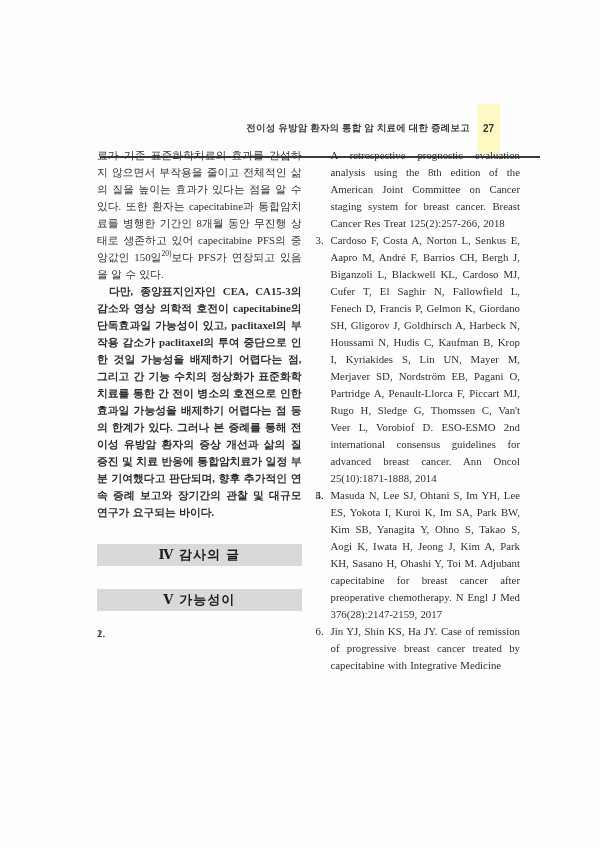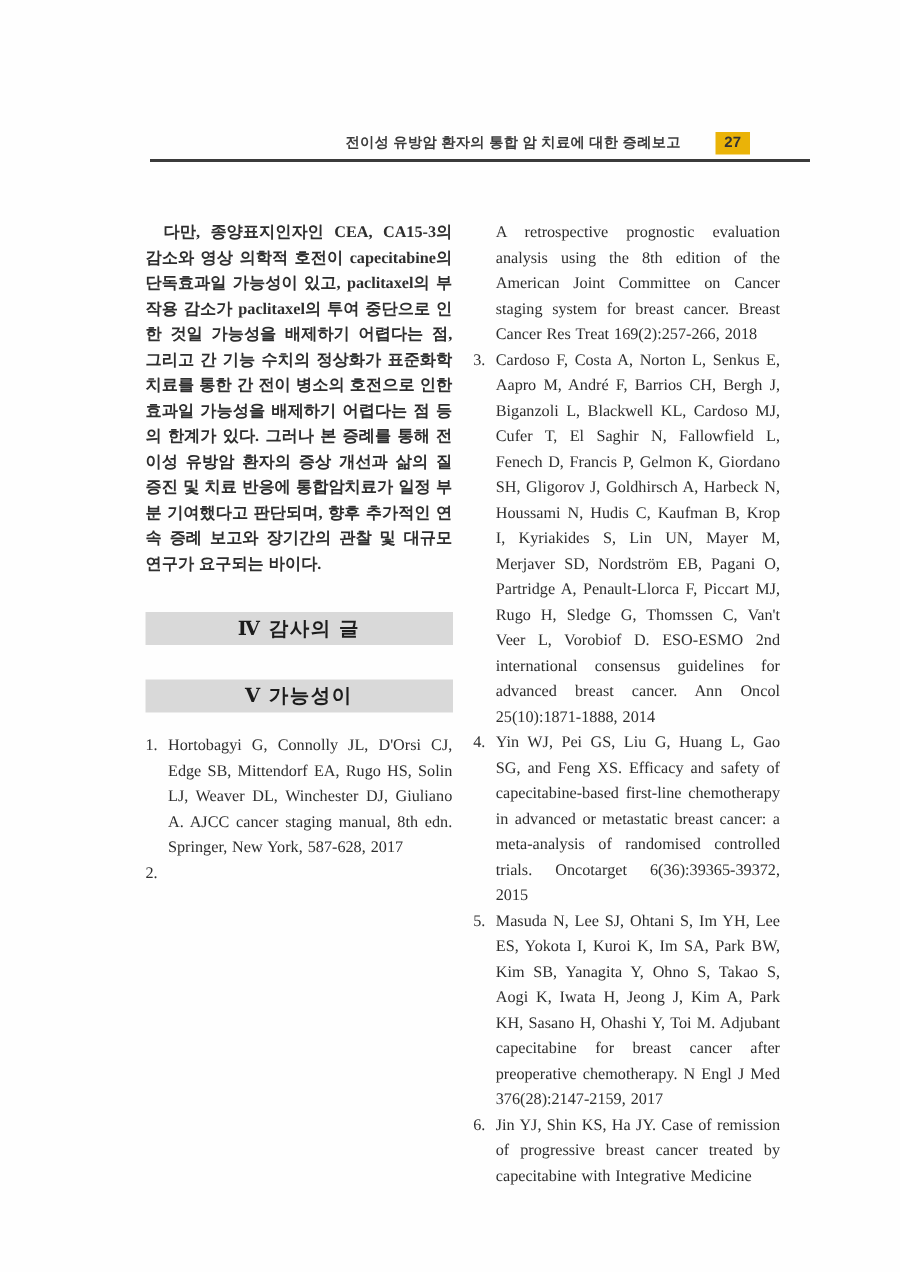--- a/index.html
+++ b/index.html
@@ -3,31 +3,30 @@
 <meta charset="utf-8">
 <style>
   html,body { margin:0; padding:0; background:#e9e9e9; }
   .page {
     position:relative; width:600px; height:848px; margin:0 auto;
     background:#fefefe; overflow:hidden;
     font-family:"Liberation Serif","DejaVu Serif",serif;
     color:#2e2e2e;
   }
   .running-header {
-    position:absolute; top:88px; left:100px; width:440px;
+    position:absolute; top:104px; left:100px; width:440px;
     border-bottom:2px solid #3b3b3b; padding-bottom:3px;
     display:flex; justify-content:flex-end; align-items:center;
     font-family:"Liberation Sans","DejaVu Sans",sans-serif;
-    gap:16px;
   }
   .running-title { font-size:9.5px; font-weight:bold; color:#3c3c3c; letter-spacing:0.2px; }
   .page-num {
     margin-left:7px; margin-right:40px;
-    background:#eab308; color:#333; font-size:10px; font-weight:bold;
-    padding:1px 6px; line-height:13px;
+    background:#fef9c3; color:#333; font-size:10px; font-weight:bold;
+    padding:18px 6px; line-height:13px;
   }
   .columns {
     position:absolute; top:147px; left:97px; width:423px;
     display:flex; gap:14px;
   }
   .col { flex:1; min-width:0; font-size:10.8px; line-height:17px; text-align:justify; word-spacing:0.6px; }
   .col p { margin:0; }
   p.indent { text-indent:12px;font-weight:bold; }
   sup { font-size:7.5px; line-height:0; }
   .sec-heading {
@@ -44,48 +43,47 @@
 <div class="page">
 
   <div class="running-header">
     <span class="running-title">전이성 유방암 환자의 통합 암 치료에 대한 증례보고</span>
     <span class="page-num">27</span>
   </div>
 
   <div class="columns">
 
     <div class="col">
+      <p><span>료가 기존 표준화학치료의 효과를 간섭하지 않으면서 부작용을 줄이고 전체적인 삶의 질을 높이는 효과가 있다는 점을 알 수 있다. 또한 환자는 capecitabine과 통합암치료를 병행한 기간인 8개월 동안 무진행 상태로 생존하고 있어 capecitabine PFS의 중앙값인 150일</span><sup>20)</sup><span>보다 PFS가 연장되고 있음을 알 수 있다.</span></p>
       <p class="indent">다만, 종양표지인자인 CEA, CA15-3의 감소와 영상 의학적 호전이 capecitabine의 단독효과일 가능성이 있고, paclitaxel의 부작용 감소가 paclitaxel의 투여 중단으로 인한 것일 가능성을 배제하기 어렵다는 점, 그리고 간 기능 수치의 정상화가 표준화학치료를 통한 간 전이 병소의 호전으로 인한 효과일 가능성을 배제하기 어렵다는 점 등의 한계가 있다. 그러나 본 증례를 통해 전이성 유방암 환자의 증상 개선과 삶의 질 증진 및 치료 반응에 통합암치료가 일정 부분 기여했다고 판단되며, 향후 추가적인 연속 증례 보고와 장기간의 관찰 및 대규모 연구가 요구되는 바이다.</p>
 
       <div class="sec-heading">Ⅳ 감사의 글</div>
 
 
       <div class="sec-heading">Ⅴ 가능성이</div>
 
       <div class="ref">
         <span class="ref-num">1.</span>
-        <span>Hortobagyi G, Connolly JL, D'Orsi CJ, Edge SB, Mittendorf EA, Rugo HS, Solin LJ, Weaver DL, Winchester DJ, Giuliano A. AJCC cancer staging manual, 8th edn. Springer, New York, 587-628, 2017</span>
       </div>
       <div class="ref">
         <span class="ref-num">2.</span>
       </div>
     </div>
 
     <div class="col">
       <div class="ref">
         <span class="ref-num"></span>
-        <span>A retrospective prognostic evaluation analysis using the 8th edition of the American Joint Committee on Cancer staging system for breast cancer. Breast Cancer Res Treat 169(2):257-266, 2018</span>
+        <span>A retrospective prognostic evaluation analysis using the 8th edition of the American Joint Committee on Cancer staging system for breast cancer. Breast Cancer Res Treat 125(2):257-266, 2018</span>
       </div>
       <div class="ref">
         <span class="ref-num">3.</span>
         <span>Cardoso F, Costa A, Norton L, Senkus E, Aapro M, André F, Barrios CH, Bergh J, Biganzoli L, Blackwell KL, Cardoso MJ, Cufer T, El Saghir N, Fallowfield L, Fenech D, Francis P, Gelmon K, Giordano SH, Gligorov J, Goldhirsch A, Harbeck N, Houssami N, Hudis C, Kaufman B, Krop I, Kyriakides S, Lin UN, Mayer M, Merjaver SD, Nordström EB, Pagani O, Partridge A, Penault-Llorca F, Piccart MJ, Rugo H, Sledge G, Thomssen C, Van't Veer L, Vorobiof D. ESO-ESMO 2nd international consensus guidelines for advanced breast cancer. Ann Oncol 25(10):1871-1888, 2014</span>
       </div>
       <div class="ref">
         <span class="ref-num">4.</span>
-        <span>Yin WJ, Pei GS, Liu G, Huang L, Gao SG, and Feng XS. Efficacy and safety of capecitabine-based first-line chemotherapy in advanced or metastatic breast cancer: a meta-analysis of randomised controlled trials. Oncotarget 6(36):39365-39372, 2015</span>
       </div>
       <div class="ref">
         <span class="ref-num">5.</span>
         <span>Masuda N, Lee SJ, Ohtani S, Im YH, Lee ES, Yokota I, Kuroi K, Im SA, Park BW, Kim SB, Yanagita Y, Ohno S, Takao S, Aogi K, Iwata H, Jeong J, Kim A, Park KH, Sasano H, Ohashi Y, Toi M. Adjubant capecitabine for breast cancer after preoperative chemotherapy. N Engl J Med 376(28):2147-2159, 2017</span>
       </div>
       <div class="ref">
         <span class="ref-num">6.</span>
         <span>Jin YJ, Shin KS, Ha JY. Case of remission of progressive breast cancer treated by capecitabine with Integrative Medicine</span>
       </div>
     </div>

